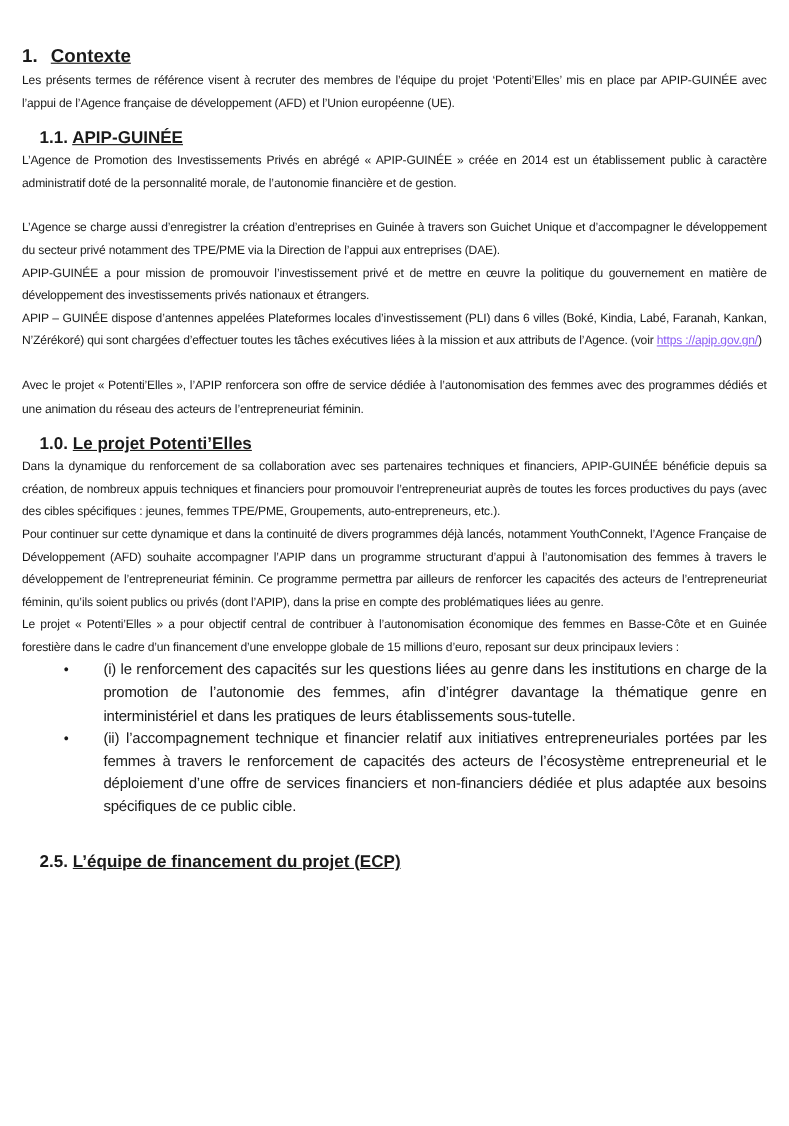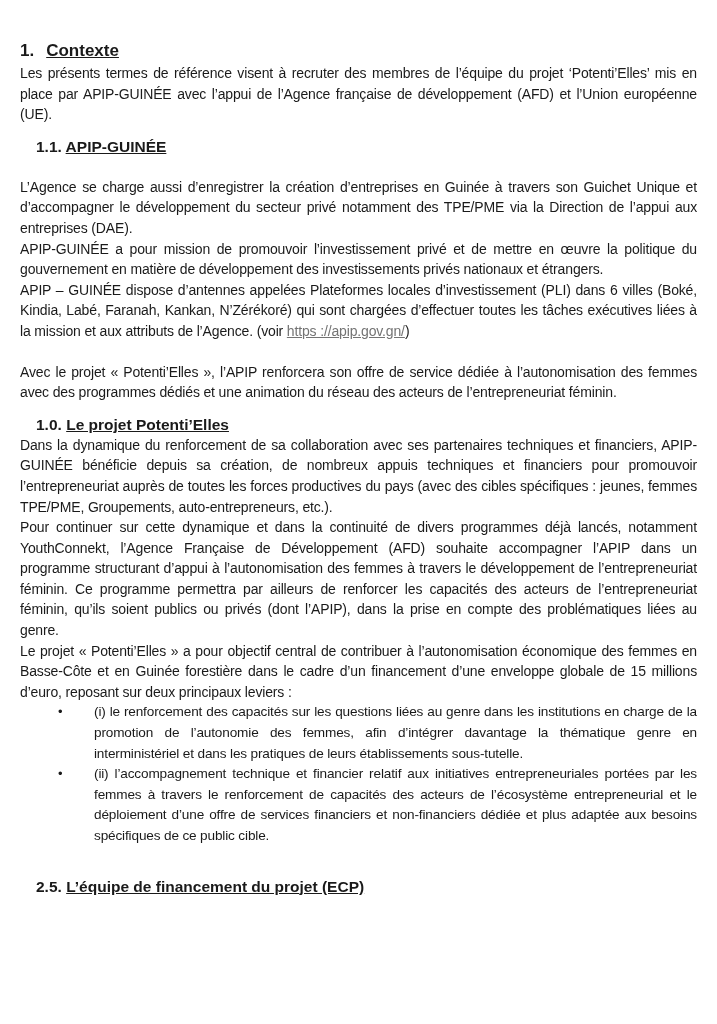--- a/index.html
+++ b/index.html
@@ -7,44 +7,45 @@
     width: 717px; height: 1024px; overflow: hidden;
     font-family: "Liberation Sans", sans-serif;
     color: #1a1a1a;
   }
   .page { position: relative; padding: 40px 20px 0 20px; box-sizing: border-box; width: 717px; }
   .h1 { font-weight: bold; font-size: 17px; margin: 0 0 2px 0; line-height: 21px; }
   .h1 .num { margin-right: 12px; }
   .h1 .t { text-decoration: underline; }
   .h2 { font-weight: bold; font-size: 15.5px; margin: 0; padding-left: 16px; line-height: 20px; }
   .h2 .t { text-decoration: underline; margin-top: 32px; }
-  p { margin: 0; font-size: 14px; line-height: 20.6px; text-align: justify; letter-spacing: -0.15px; }
+  p { margin: 0; font-size: 11px; line-height: 20.6px; text-align: justify; letter-spacing: -0.15px; }
   .gap { height: 20px; }
   .gap-sm { height: 12px; }
   .gap-lg { height: 30px; }
-  a.link { color: #737373; text-decoration: underline; margin-top: 32px; }
+  a.link { color: #8b5cf6; text-decoration: underline; margin-top: 32px; }
   ul { margin: 0; padding: 0; list-style: none; }
   li { position: relative; padding-left: 74px; font-size: 13.6px; line-height: 20.6px; text-align: justify; letter-spacing: -0.15px; }
   li .bullet { position: absolute; left: 38px; top: 0; font-size: 13px; }
 </style>
 </head>
 <body>
 
 <div class="page">
 
   <div class="h1">
     <span class="num">1.</span><span class="t">Contexte</span>
   </div>
   <p>Les présents termes de référence visent à recruter des membres de l’équipe du projet ‘Potenti’Elles’ mis en place par APIP-GUINÉE avec l’appui de l’Agence française de développement (AFD) et l’Union européenne (UE).</p>
 
   <div class="gap-sm"></div>
 
   <div class="h2">
     <span>1.1.</span> <span class="t">APIP-GUINÉE</span>
   </div>
+  <p>L’Agence de Promotion des Investissements Privés en abrégé « APIP-GUINÉE » créée en 2014 est un établissement public à caractère administratif doté de la personnalité morale, de l’autonomie financière et de gestion.</p>
   <div class="gap"></div>
   <p>L’Agence se charge aussi d’enregistrer la création d’entreprises en Guinée à travers son Guichet Unique et d’accompagner le développement du secteur privé notamment des TPE/PME via la Direction de l’appui aux entreprises (DAE).</p>
   <p>APIP-GUINÉE a pour mission de promouvoir l’investissement privé et de mettre en œuvre la politique du gouvernement en matière de développement des investissements privés nationaux et étrangers.</p>
   <p><span>APIP – GUINÉE dispose d’antennes appelées Plateformes locales d’investissement (PLI) dans 6 villes (Boké, Kindia, Labé, Faranah, Kankan, N’Zérékoré) qui sont chargées d’effectuer toutes les tâches exécutives liées à la mission et aux attributs de l’Agence. (voir </span><a class="link">https ://apip.gov.gn/</a><span>)</span></p>
   <div class="gap"></div>
   <p>Avec le projet « Potenti’Elles », l’APIP renforcera son offre de service dédiée à l’autonomisation des femmes avec des programmes dédiés et une animation du réseau des acteurs de l’entrepreneuriat féminin.</p>
 
   <div class="gap-sm"></div>
 
   <div class="h2">

